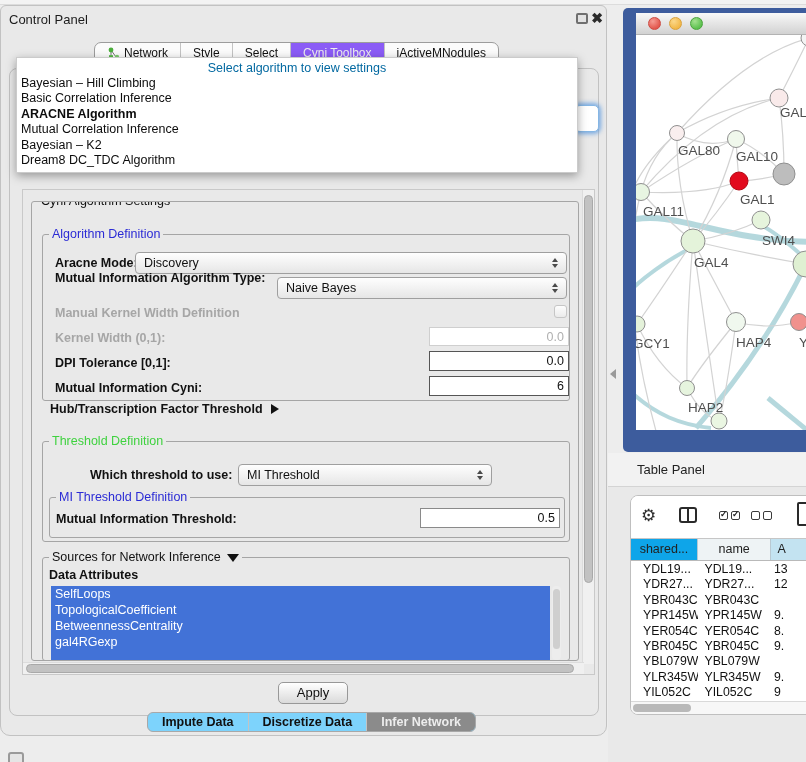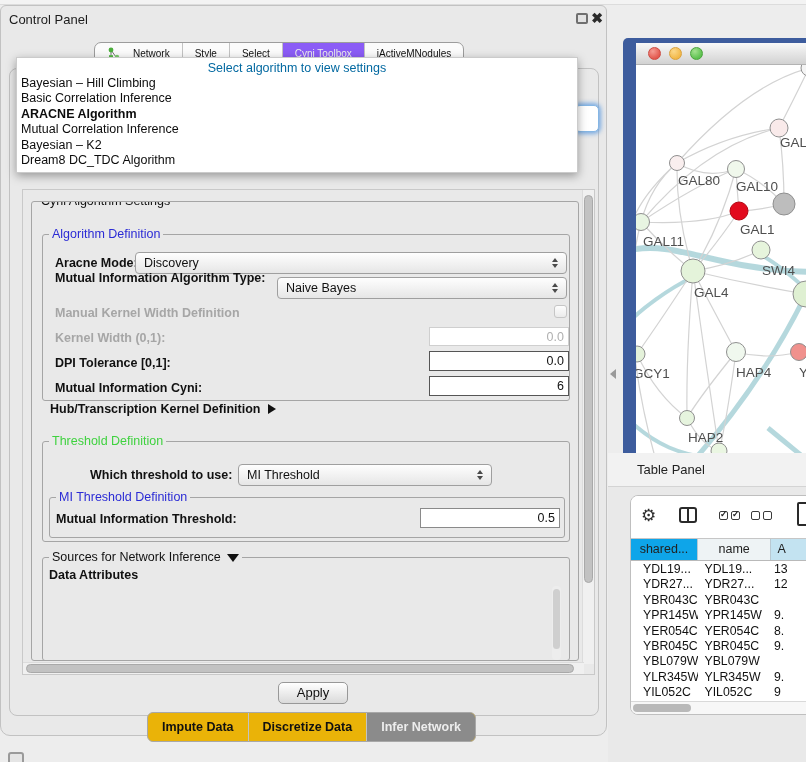--- a/index.html
+++ b/index.html
@@ -12,21 +12,21 @@
   
   .cp-window { position:absolute; left:0; top:5px; width:607px; height:731px; background:#e9e9e9;
                border:1px solid #c2c2c2; border-radius:6px 6px 10px 10px; }
   .cp-titlebar { position:absolute; left:0; top:0; width:100%; height:26px; }
   .cp-title { position:absolute; left:8px; top:6px; font-size:13px; color:#1c1c1c; }
   .cp-float-btn { position:absolute; right:18px; top:7px; width:12px; height:11px; border:2px solid #6f6f6f; background:#e2e2e2; border-radius:2px; }
   .cp-close-btn { position:absolute; right:1px; top:4px; width:16px; height:16px; font-size:14px; font-weight:bold; color:#2b2b2b; line-height:16px; text-align:center; }
 
   
   .top-tabs { position:absolute; left:93px; top:36px; height:22px; display:flex; border:1px solid #9c9c9c; border-radius:7px; background:#fbfbfb; overflow:hidden; }
-  .top-tab { display:flex; align-items:center; justify-content:flex-end; gap:13px; padding:0 12px; font-size:10px; color:#111; border-right:1px solid #c3c3c3; white-space:nowrap; }
+  .top-tab { display:flex; align-items:center; justify-content:flex-end; gap:4px; padding:0 12px; font-size:12px; color:#111; border-right:1px solid #c3c3c3; white-space:nowrap; }
   .top-tab:last-child { border-right:none; }
   .top-tab.selected { background:#8b5cf6; color:#ededed; }
   .tab-pane-line { position:absolute; left:521px; top:57px; width:56px; height:1px; background:#bdbdbd; }
   .net-icon { width:13px; height:13px; display:inline-block; }
 
   
   .algo-popup { position:absolute; left:16px; top:57px; width:562px; height:116px; background:#ffffff;
                 border:1px solid #cbcbcb; box-shadow:0 3px 9px rgba(0,0,0,0.35); z-index:30; }
   .algo-placeholder { height:18px; text-align:center; font-size:12.5px; color:#0369a1; padding-top:3px; }
   .algo-item { height:15.4px; line-height:15.4px; font-size:12.5px; color:#0c0c0c; padding-left:4px; white-space:nowrap; }
@@ -75,30 +75,30 @@
 
   .attr-list { position:absolute; overflow:hidden; }
   .attr-item { height:16px; line-height:16px; font-size:12.5px; color:#fff; background:#4272d7; padding-left:4px; }
   .list-scrollbar { position:absolute; width:9px; background:#ededed; border-radius:4px; }
   .list-thumb { position:absolute; left:1px; top:3px; width:7px; height:60px; background:#cfcfcf; border-radius:4px; }
 
   .apply-btn { position:absolute; left:268px; top:613px; width:70px; height:22px; border:1px solid #989898; border-radius:5px;
                background:linear-gradient(#ffffff,#dadada); font-size:13px; color:#111; text-align:center; line-height:20px; }
 
   
-  .bottom-tabs { position:absolute; left:146px; top:706px; height:30px; display:flex; border:1px solid #a8a8a8; border-radius:6px; background:#eab308; overflow:hidden; }
+  .bottom-tabs { position:absolute; left:146px; top:706px; height:20px; display:flex; border:1px solid #a8a8a8; border-radius:6px; background:#7dd3fc; overflow:hidden; }
   .bottom-tab { display:flex; align-items:center; padding:0 14px; font-size:12.5px; font-weight:600; color:#111; border-right:1px solid #c3c3c3; white-space:nowrap; }
   .bottom-tab:last-child { border-right:none; }
   .bottom-tab.selected { background:#8b8b8b; color:#ededed; }
 
   .corner-grip { position:absolute; left:8px; top:752px; width:16px; height:14px; border:2px solid #9a9a9a; border-radius:3px; background:#e5e5e5; }
   .divider-arrow { position:absolute; left:610px; top:369px; width:0; height:0; border-top:5px solid transparent; border-bottom:5px solid transparent; border-right:6px solid #9a9a9a; }
 
   
-  .net-frame { position:absolute; left:623px; top:8px; width:183px; height:444px; background:#3d5c9d; border-radius:5px 0 0 5px;margin-top:30px; }
+  .net-frame { position:absolute; left:623px; top:8px; width:183px; height:444px; background:#3d5c9d; border-radius:5px 0 0 5px; }
   .net-inner { position:absolute; left:13px; top:5px; width:170px; height:417px; background:#fff; overflow:hidden; }
   .net-titlebar { position:absolute; left:0; top:0; width:100%; height:22px; background:linear-gradient(#f8f8f8,#d2d2d2); border-bottom:1px solid #b3b3b3; display:flex; align-items:center; gap:8px; padding-left:12px; }
   .light { width:13px; height:13px; border-radius:50%; }
   .light.red    { background:radial-gradient(circle at 35% 30%, #f59c93, #e3584e 70%); border:1px solid #cc4b42; }
   .light.yellow { background:radial-gradient(circle at 35% 30%, #fbd88a, #f2b848 70%); border:1px solid #d9a13d; }
   .light.green  { background:radial-gradient(circle at 35% 30%, #a4e18f, #5dc14f 70%); border:1px solid #4aa43c; }
   .net-canvas { position:absolute; left:0; top:22px; width:170px; height:395px; background:#fff; }
 
   
   .table-strip { position:absolute; left:608px; top:453px; width:198px; height:34px; background:#f2f2f2; border-bottom:1px solid #d4d4d4; }
@@ -206,21 +206,21 @@
           <input class="field disabled" style="left: 386px; top: 92px; width: 140px; height: 19px;" readonly="" value="0.0">
 
           <span class="fld-label" style="left:12px; top:121px;">DPI Tolerance [0,1]:</span>
           <input class="field strong" style="left: 386px; top: 116px; width: 140px; height: 20px;" readonly="" value="0.0">
 
           <span class="fld-label" style="left:12px; top:146px;">Mutual Information Cyni:</span>
           <input class="field strong" style="left: 386px; top: 141px; width: 140px; height: 20px;" readonly="" value="6">
         </div>
 
         <div style="position:absolute; left:18px; top:200px; font-size:12.5px; font-weight:600; color:#111;">
-          <span>Hub/Transcription Kernel Definition</span><span class="tri-right"></span>
+          <span>Hub/Transcription Factor Threshold</span><span class="tri-right"></span>
         </div>
 
         <div class="grp" style="left:10px; top:239px; width:528px; height:101px;">
           <span class="grp-title t-green">Threshold Definition</span>
 
           <span class="fld-label" style="left:47px; top:26px;">Which threshold to use:</span>
           <div class="combo" style="left:195px; top:22px; width:254px;">
             <span>MI Threshold</span>
             <span class="combo-arrows">
                 <span class="arr-up"></span>
@@ -234,20 +234,27 @@
             <input class="field" style="left: 370px; top: 10px; width: 140px; height: 20px;" readonly="" value="0.5">
           </div>
         </div>
 
         <div class="grp" style="left:10px; top:355px; width:528px; height:104px;">
           <span class="grp-title t-black">
             <span>Sources for Network Inference</span><span class="tri-down"></span>
           </span>
           <span class="fld-label" style="left:6px; top:10px;">Data Attributes</span>
 
+          <div class="attr-list" style="left:8px; top:28px; width:499px; height:74px;">
+            <div class="attr-item">SelfLoops</div>
+            <div class="attr-item">TopologicalCoefficient</div>
+            <div class="attr-item">BetweennessCentrality</div>
+            <div class="attr-item">gal4RGexp</div>
+            <div class="attr-item"></div>
+          </div>
           <div class="list-scrollbar" style="left:509px; top:28px; height:74px;">
             <div class="list-thumb"></div>
           </div>
         </div>
       </div>
 
       <div class="v-scrollbar">
           <div class="v-thumb"></div>
         </div>
       <div class="h-scrollbar">

